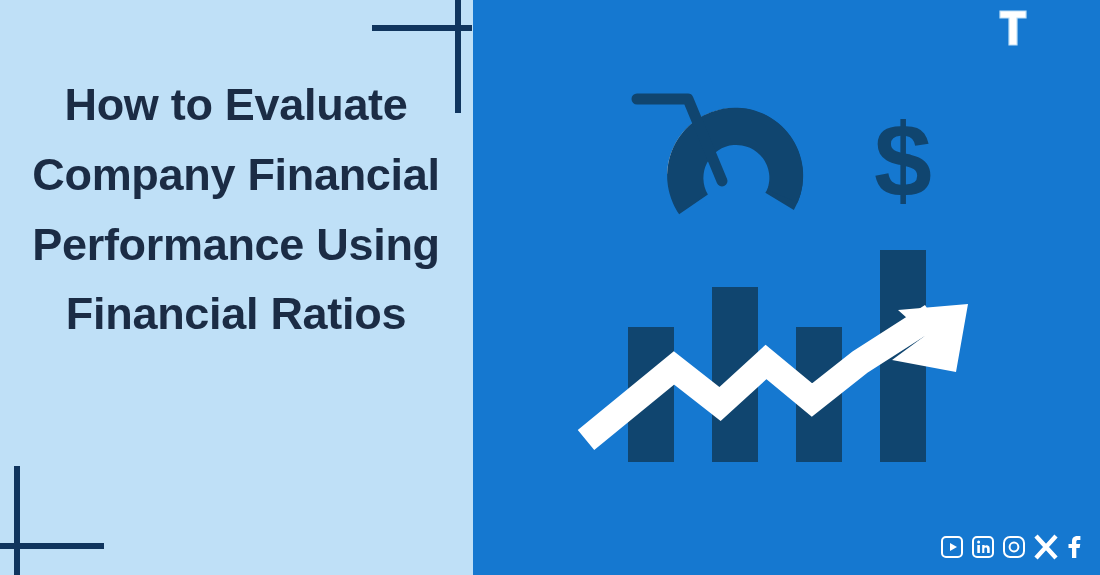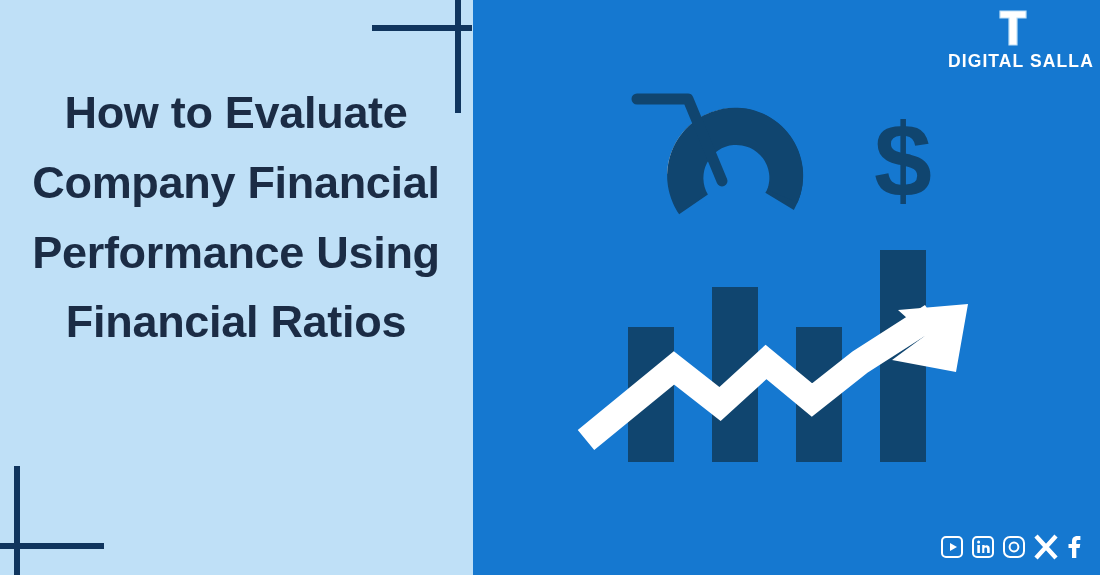--- a/index.html
+++ b/index.html
@@ -42,21 +42,21 @@
     width:6px; height:109px; background:#10355e;
   }
   .cross-bl-h {
     position:absolute; left:0px; top:543px;
     width:104px; height:6px; background:#10355e;
   }
 
   
   .headline {
     position:absolute;
-    left:30px; top:78px;
+    left:30px; top:70px;
     width:412px;
     text-align:center;
     color:#1b2c45;
     font-size:45px;
     font-weight:bold;
     line-height:1.55;
     letter-spacing:-0.3px;
   }
 
   
@@ -151,21 +151,20 @@
       <path fill="none" stroke="#ffffff" stroke-width="26" stroke-linejoin="miter" stroke-linecap="butt" d="M 586 440 L 674 368 L 720 404 L 766 362 L 812 400 L 860 362 L 932 316"></path>
       <polygon fill="#ffffff" points="968,304 898,310 926,335 892,360 956,372"></polygon>
       <polygon fill="#ffffff" points="966,306 905,311 950,370"></polygon>
     </g>
   </svg>
 
   <div class="logo">
     <svg class="logo-mark" viewBox="0 0 34 40">
       <path d="M4 3 H30 V10 H21 V37 H13 V10 H4 Z" fill="#ffffff" stroke="#bfe0f7" stroke-width="1.2"></path>
     </svg>
-    <span class="logo-text">DIGITAL SALLA</span>
   </div>
 
   <div class="social">
 
     <svg class="social-icon" width="24" height="24" viewBox="0 0 24 24">
       <rect x="2" y="2" width="20" height="20" rx="4" ry="4" fill="none" stroke="#ffffff" stroke-width="2"></rect>
       <polygon points="10,8 17,12 10,16" fill="#ffffff"></polygon>
     </svg>
 
     <svg class="social-icon" width="24" height="24" viewBox="0 0 24 24">

